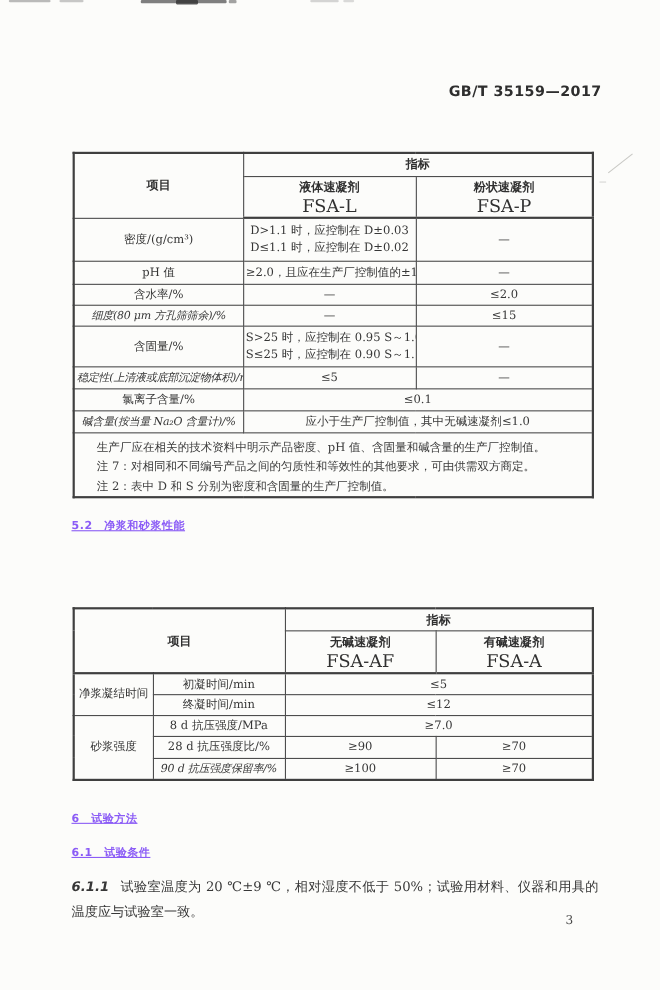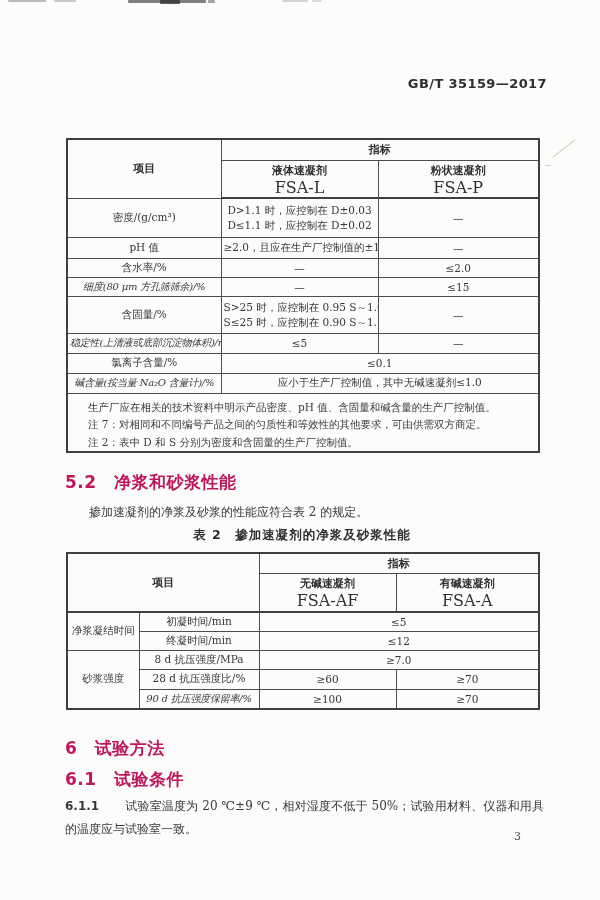--- a/index.html
+++ b/index.html
@@ -59,33 +59,34 @@
     text-align:left; vertical-align:top;
     padding:5px 20px 0 20px;
     font-size:10.5px; line-height:17.5px; color:#3a3a3a;
     white-space:normal;
   }
   td.small { font-size:10px; letter-spacing:-0.2px;font-style:italic; }
 
   .heading {
     position:absolute; left:65px;
     font-family:"DejaVu Sans", sans-serif;
-    font-weight:bold; font-size:17px; color:#be185d;
+    font-weight:bold; font-size:10px; color:#8b5cf6;
     letter-spacing:0.5px;
+    text-decoration:underline;
   }
   #h-52  { top:471px; }
   #h-6   { top:737px; }
   #h-61  { top:768px; }
 
   .body-para {
     position:absolute; font-size:12px; color:#373737; line-height:23px;
   }
   #para-52 { top:501px; left:89px; }
   #para-611 { top:795px; left:65px; width:479px; text-align:justify; }
-  #para-611 .num { font-family:"DejaVu Sans", sans-serif; font-weight:bold; margin-right:26px; }
+  #para-611 .num { font-family:"DejaVu Sans", sans-serif; font-weight:bold; margin-right:10px;font-style:italic; }
 
   .page-number {
     position:absolute; top:830px; left:514px;
     font-size:11px; color:#4a4a4a;
   }
   .scratch {
     position:absolute; background:#c8c8c4; height:1px;
   }
 </style>
 </head>
@@ -175,23 +176,21 @@
       <td colspan="3" class="footnote">
         <div>生产厂应在相关的技术资料中明示产品密度、pH 值、含固量和碱含量的生产厂控制值。</div>
         <div>注 7：对相同和不同编号产品之间的匀质性和等效性的其他要求，可由供需双方商定。</div>
         <div>注 2：表中 D 和 S 分别为密度和含固量的生产厂控制值。</div>
       </td>
     </tr>
   </tbody>
     </table>
 
   <div class="heading" id="h-52">5.2　净浆和砂浆性能</div>
-  <div class="body-para" id="para-52">掺加速凝剂的净浆及砂浆的性能应符合表 2 的规定。</div>
-
-  <div class="tbl-caption" id="t2-caption">表 2　掺加速凝剂的净浆及砂浆性能</div>
+
 
   <table class="tbl" id="table2">
     <colgroup>
         <col style="width:72px">
         <col style="width:120px">
         <col style="width:137px">
         <col style="width:143px">
       </colgroup>
     <tbody>
         <tr style="height:20px">
@@ -217,21 +216,21 @@
       <td>终凝时间/min</td>
       <td colspan="2">≤12</td>
     </tr>
     <tr style="height:19px">
       <td rowspan="3">砂浆强度</td>
       <td>8 d 抗压强度/MPa</td>
       <td colspan="2">≥7.0</td>
     </tr>
     <tr style="height:20px">
       <td>28 d 抗压强度比/%</td>
-      <td>≥60</td>
+      <td>≥90</td>
       <td>≥70</td>
     </tr>
     <tr style="height:20px">
       <td class="small">90 d 抗压强度保留率/%</td>
       <td>≥100</td>
       <td>≥70</td>
     </tr>
   </tbody>
     </table>
 

